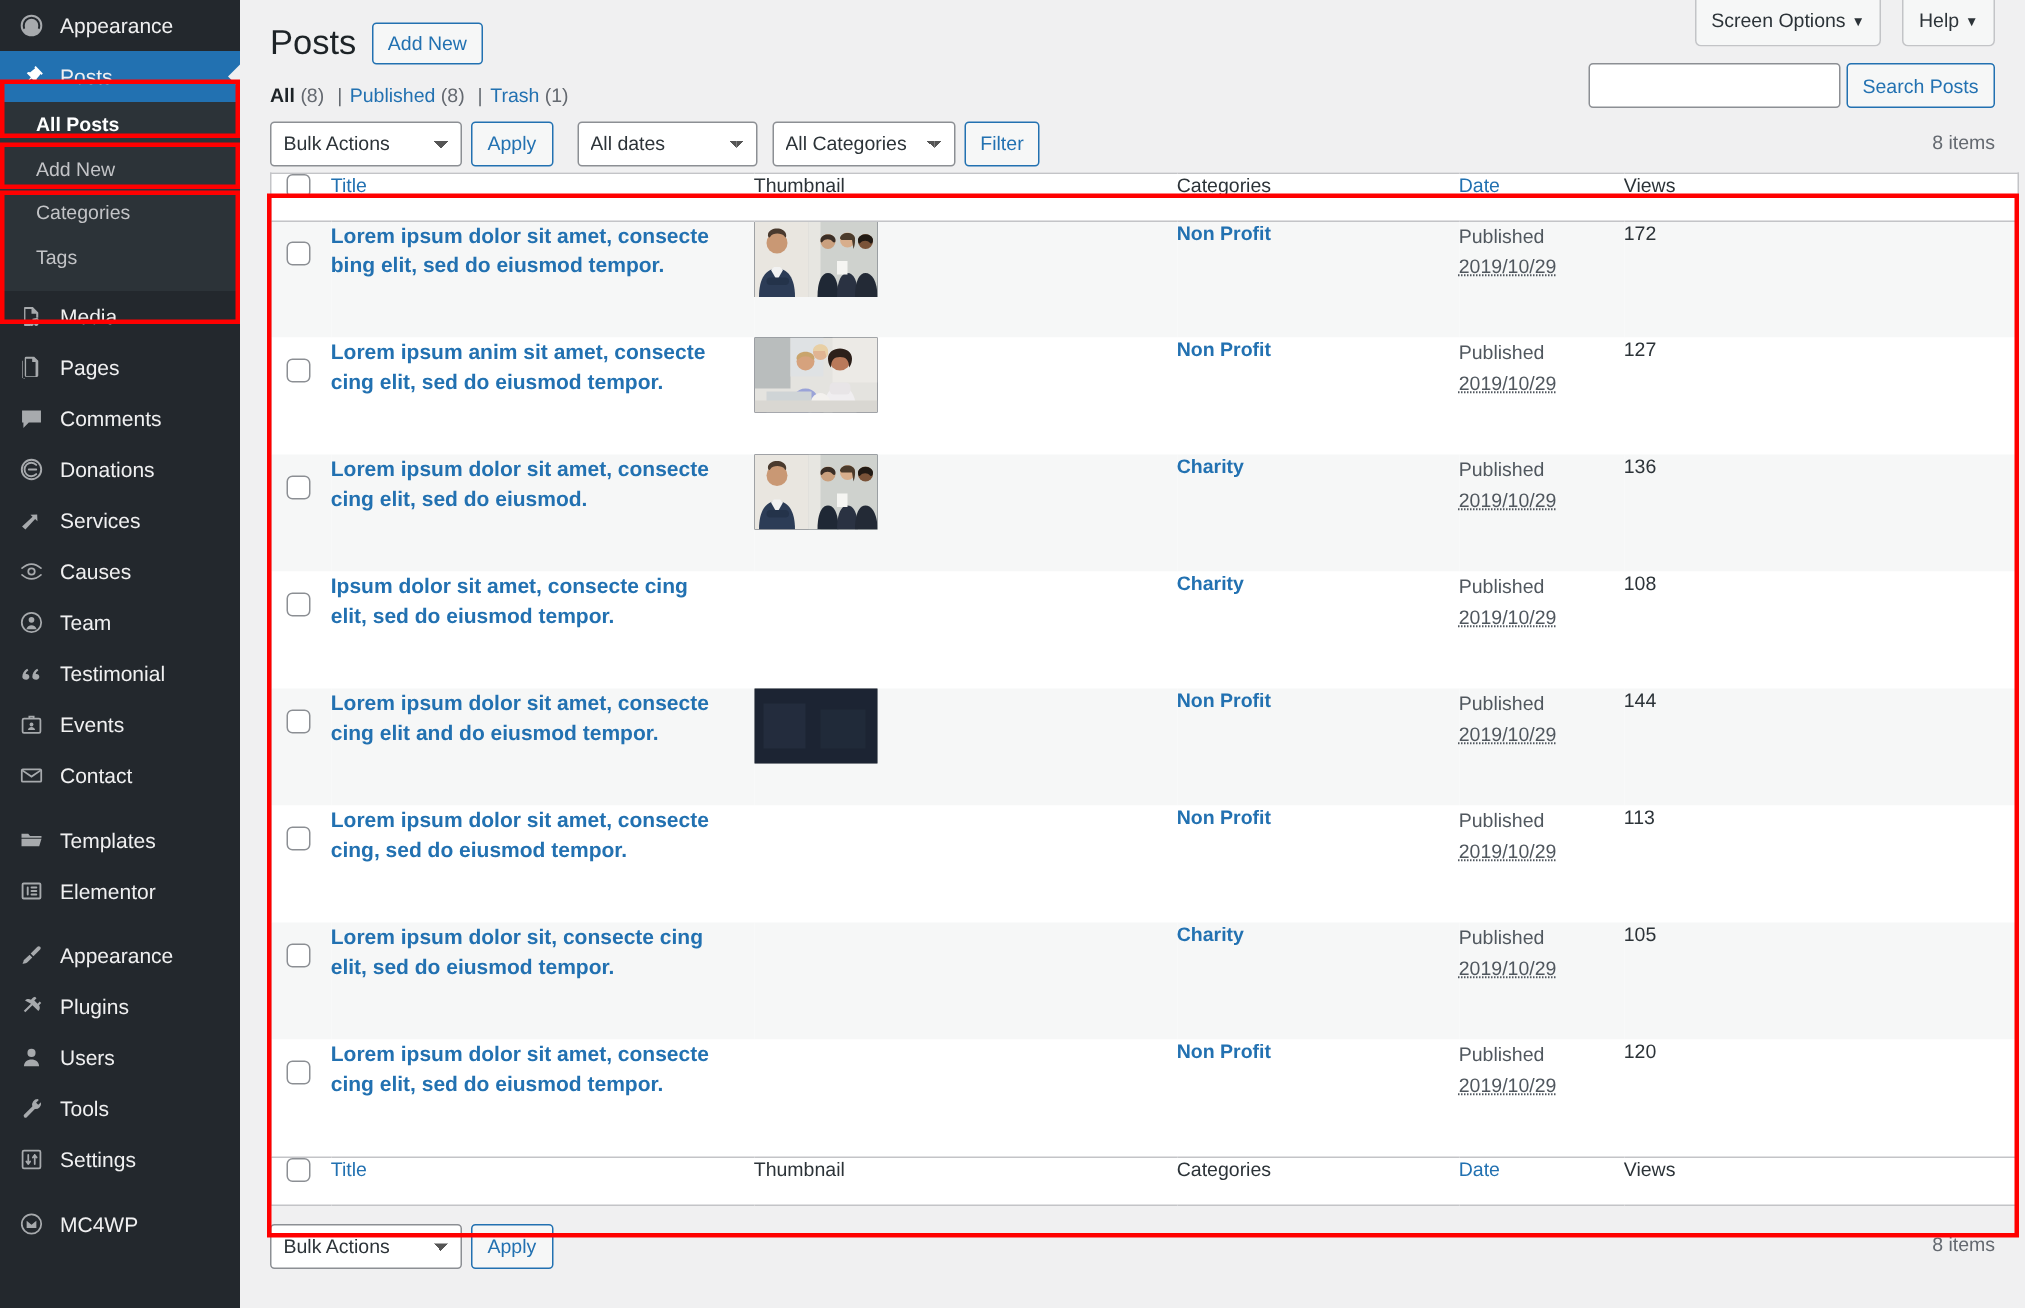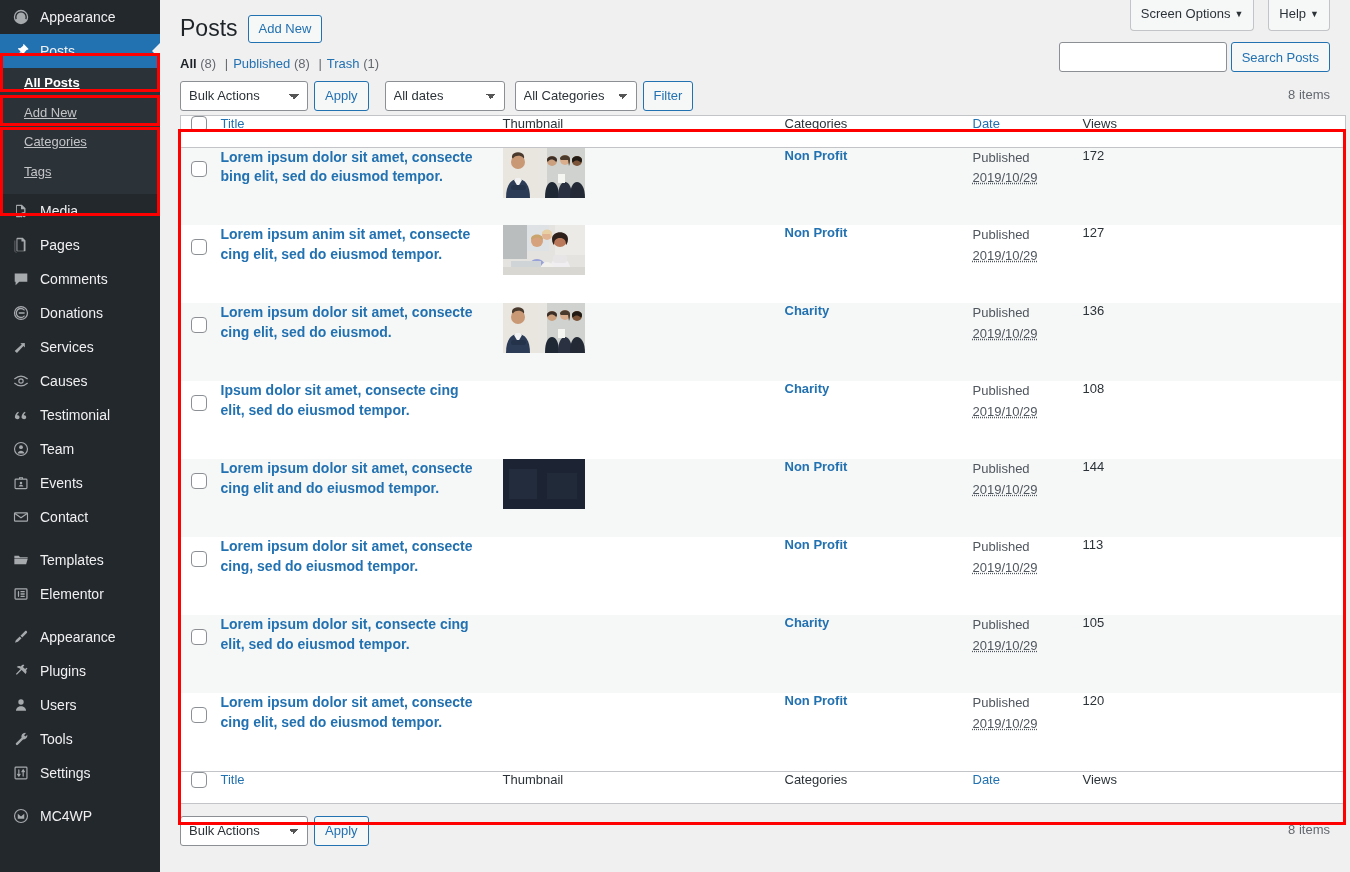--- a/index.html
+++ b/index.html
@@ -58,21 +58,20 @@
     border-right:8px solid #f0f0f1;
   }
   .submenu { background:#2c3338; padding:0 0 8px 0; }
   .submenu-item {
     display:block;
     padding:6px 0 6px 24px;
     font-size:13px;
     color:#c3c4c7;
     cursor:pointer;
     line-height:1.35;
-    text-decoration:underline;
   }
   .submenu-item.current { color:#fff; font-weight:bold; }
 
   
   .redbox { position:absolute; border:3px solid #ff0000; pointer-events:none; z-index:50; }
 
   
   #wpbody {
     position:absolute; left:160px; top:0;
     width:1190px; height:872px;
@@ -374,36 +373,36 @@
       <svg width="18" height="18" viewBox="0 0 20 20" fill="none" stroke="currentColor" stroke-width="1.3">
           <circle cx="10" cy="10" r="2.4"></circle>
           <path d="M3 7.5c2.3-2 4.6-3 7-3s4.7 1 7 3M3 12.5c2.3 2 4.6 3 7 3s4.7-1 7-3" stroke-linecap="round"></path>
         </svg>
     </span>
     <span class="mi-label">Causes</span>
   </div>
 
   <div class="menu-item">
     <span class="mi-icon">
-      <svg width="18" height="18" viewBox="0 0 20 20" fill="currentColor">
-          <path d="M3.2 12.6c0-2.6 1.3-4.8 3.6-6.2l.9 1.2c-1.2.9-1.9 1.8-2 2.8.2 0 .4-.1.6-.1 1.2 0 2.1.9 2.1 2.1s-1 2.2-2.3 2.2c-1.6 0-2.9-.9-2.9-2zm7.4 0c0-2.6 1.3-4.8 3.6-6.2l.9 1.2c-1.2.9-1.9 1.8-2 2.8.2 0 .4-.1.6-.1 1.2 0 2.1.9 2.1 2.1s-1 2.2-2.3 2.2c-1.6 0-2.9-.9-2.9-2z"></path>
-        </svg>
-    </span>
-    <span class="mi-label">Testimonial</span>
-  </div>
-
-  <div class="menu-item">
-    <span class="mi-icon">
       <svg width="18" height="18" viewBox="0 0 20 20" fill="none" stroke="currentColor" stroke-width="1.3">
           <circle cx="10" cy="10" r="7.2"></circle>
           <circle cx="10" cy="8" r="2.1" fill="currentColor" stroke="none"></circle>
           <path d="M6.2 15c.6-2 2-3 3.8-3s3.2 1 3.8 3" fill="currentColor" stroke="none"></path>
         </svg>
     </span>
     <span class="mi-label">Team</span>
+  </div>
+
+  <div class="menu-item">
+    <span class="mi-icon">
+      <svg width="18" height="18" viewBox="0 0 20 20" fill="currentColor">
+          <path d="M3.2 12.6c0-2.6 1.3-4.8 3.6-6.2l.9 1.2c-1.2.9-1.9 1.8-2 2.8.2 0 .4-.1.6-.1 1.2 0 2.1.9 2.1 2.1s-1 2.2-2.3 2.2c-1.6 0-2.9-.9-2.9-2zm7.4 0c0-2.6 1.3-4.8 3.6-6.2l.9 1.2c-1.2.9-1.9 1.8-2 2.8.2 0 .4-.1.6-.1 1.2 0 2.1.9 2.1 2.1s-1 2.2-2.3 2.2c-1.6 0-2.9-.9-2.9-2z"></path>
+        </svg>
+    </span>
+    <span class="mi-label">Testimonial</span>
   </div>
 
   <div class="menu-item">
     <span class="mi-icon">
       <svg width="18" height="18" viewBox="0 0 20 20" fill="none" stroke="currentColor" stroke-width="1.3">
           <rect x="3.4" y="5.6" width="13.2" height="10.6" rx="1"></rect>
           <path d="M8.4 5.6V4.2h3.2v1.4"></path>
           <circle cx="10" cy="10" r="1.4" fill="currentColor" stroke="none"></circle>
           <path d="M7.3 14c.5-1.4 1.5-2.1 2.7-2.1s2.2.7 2.7 2.1" fill="currentColor" stroke="none"></path>
         </svg>

